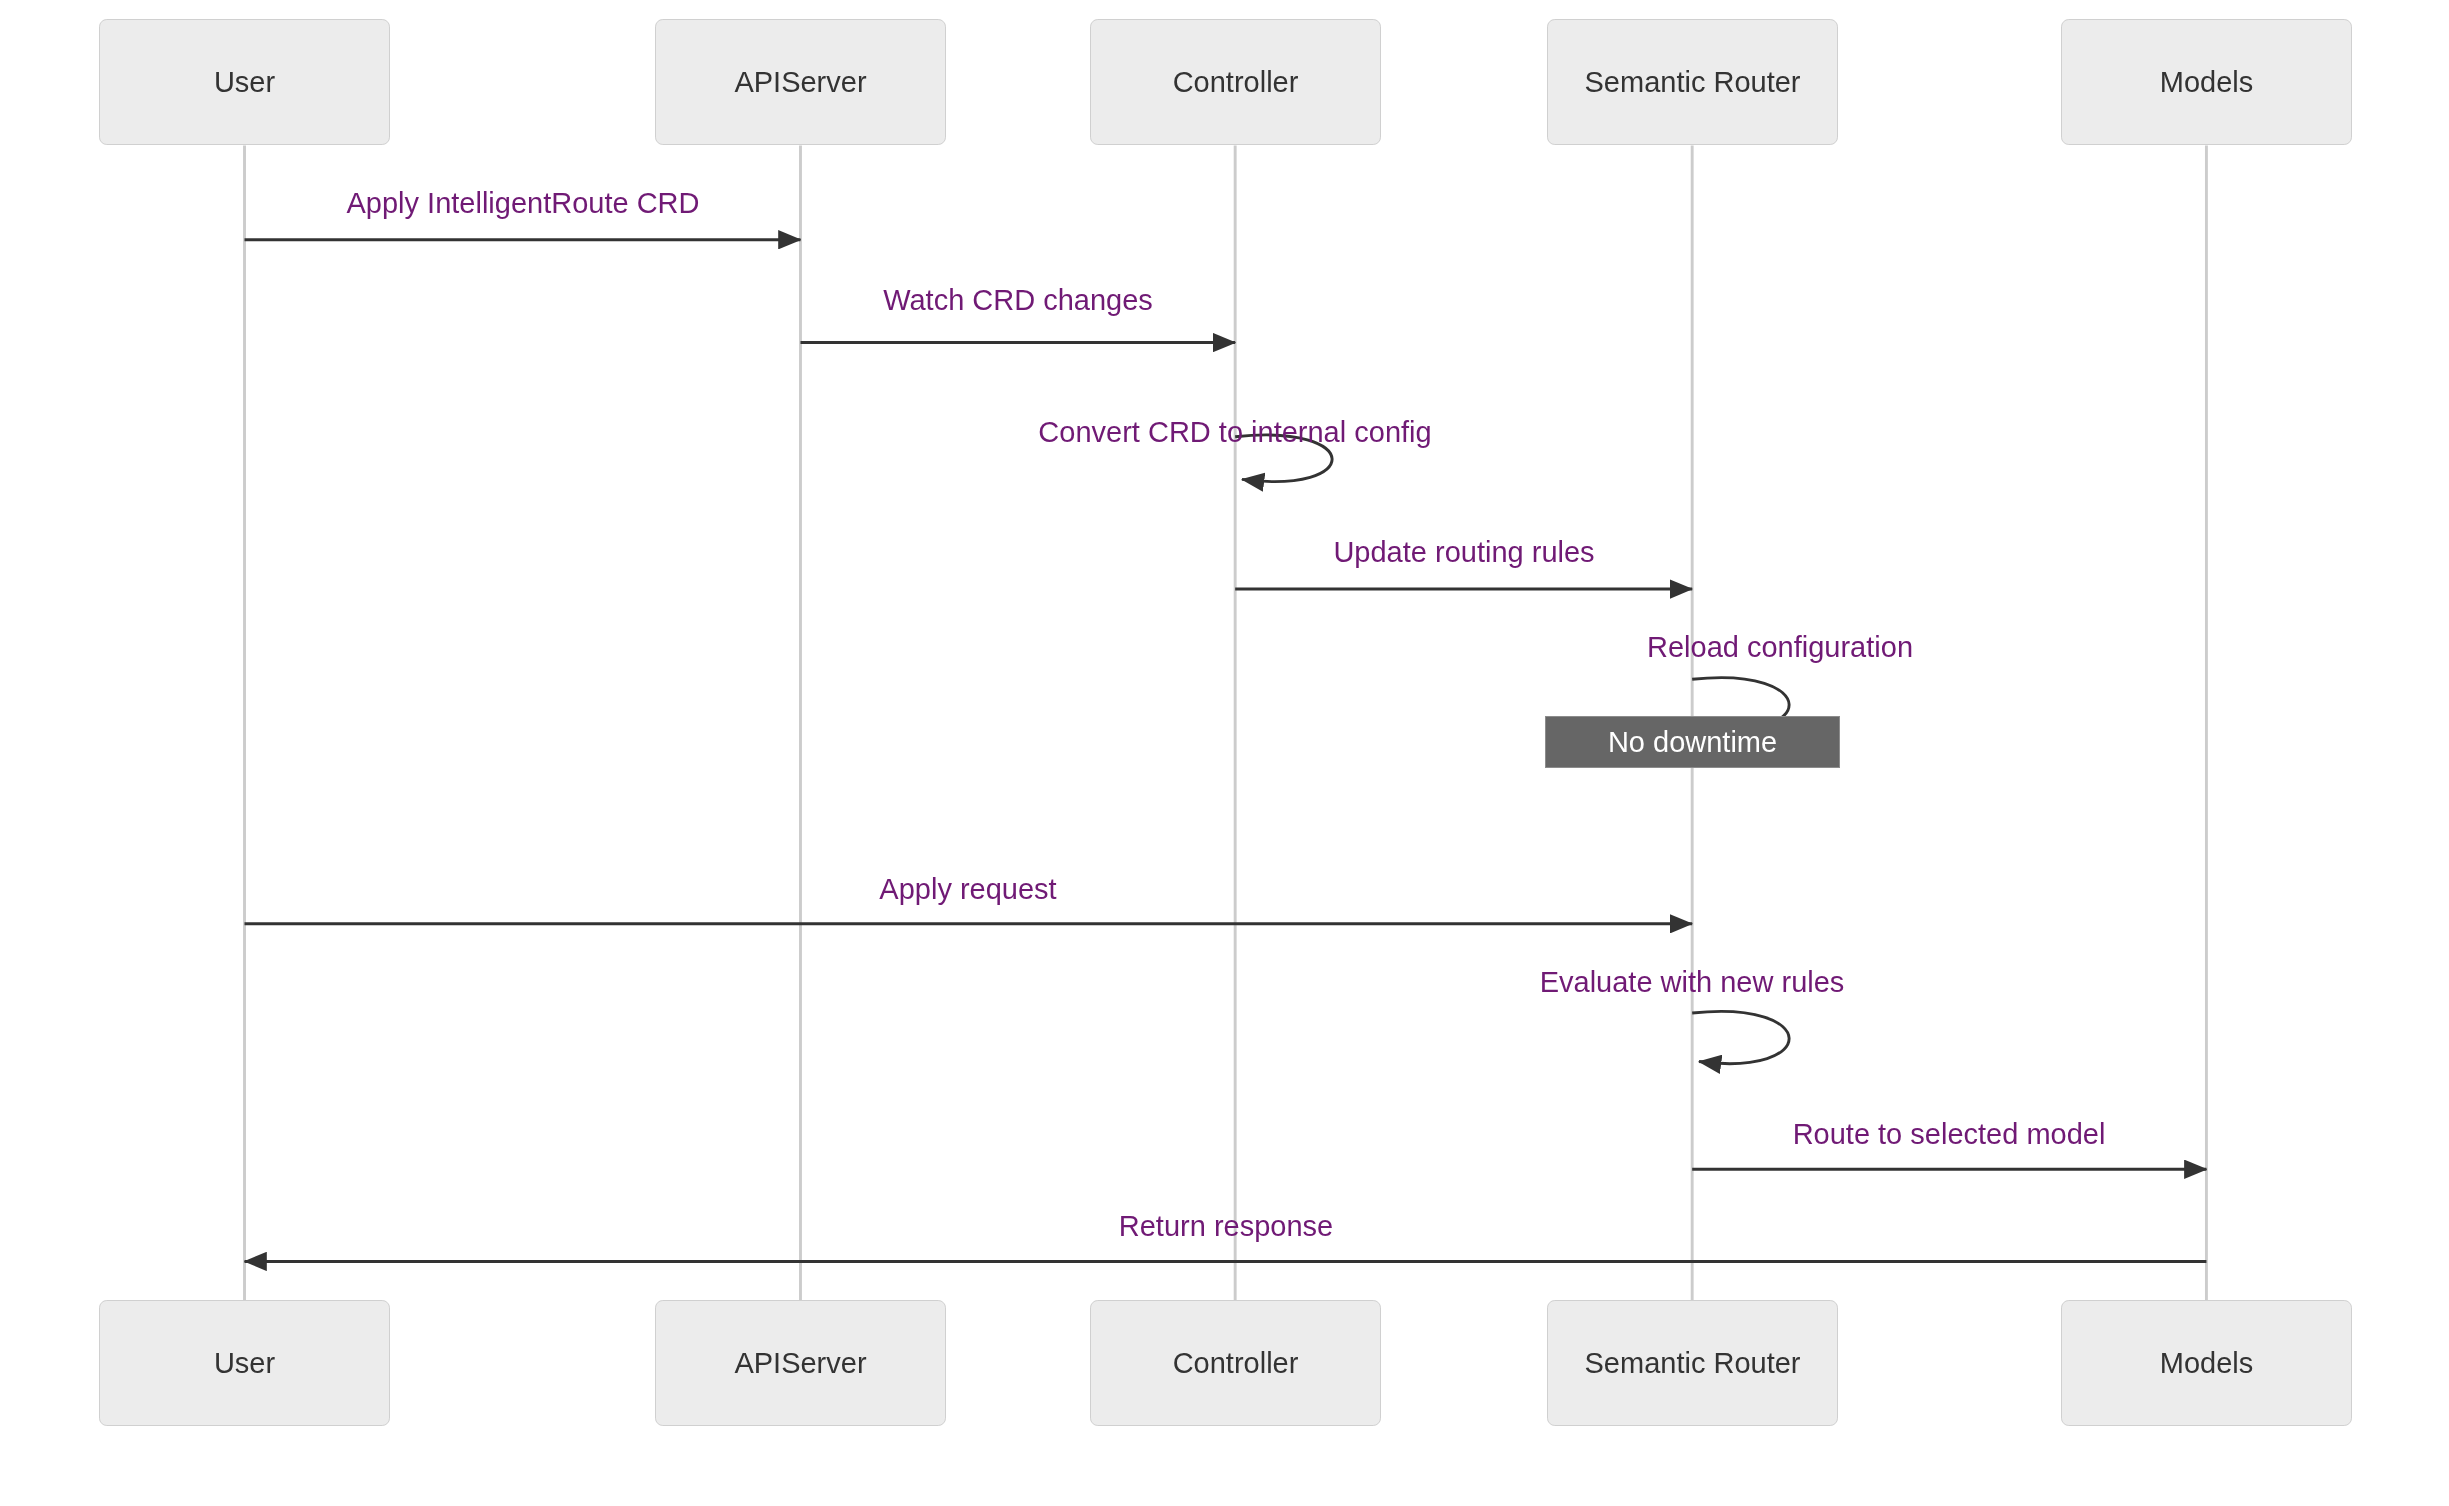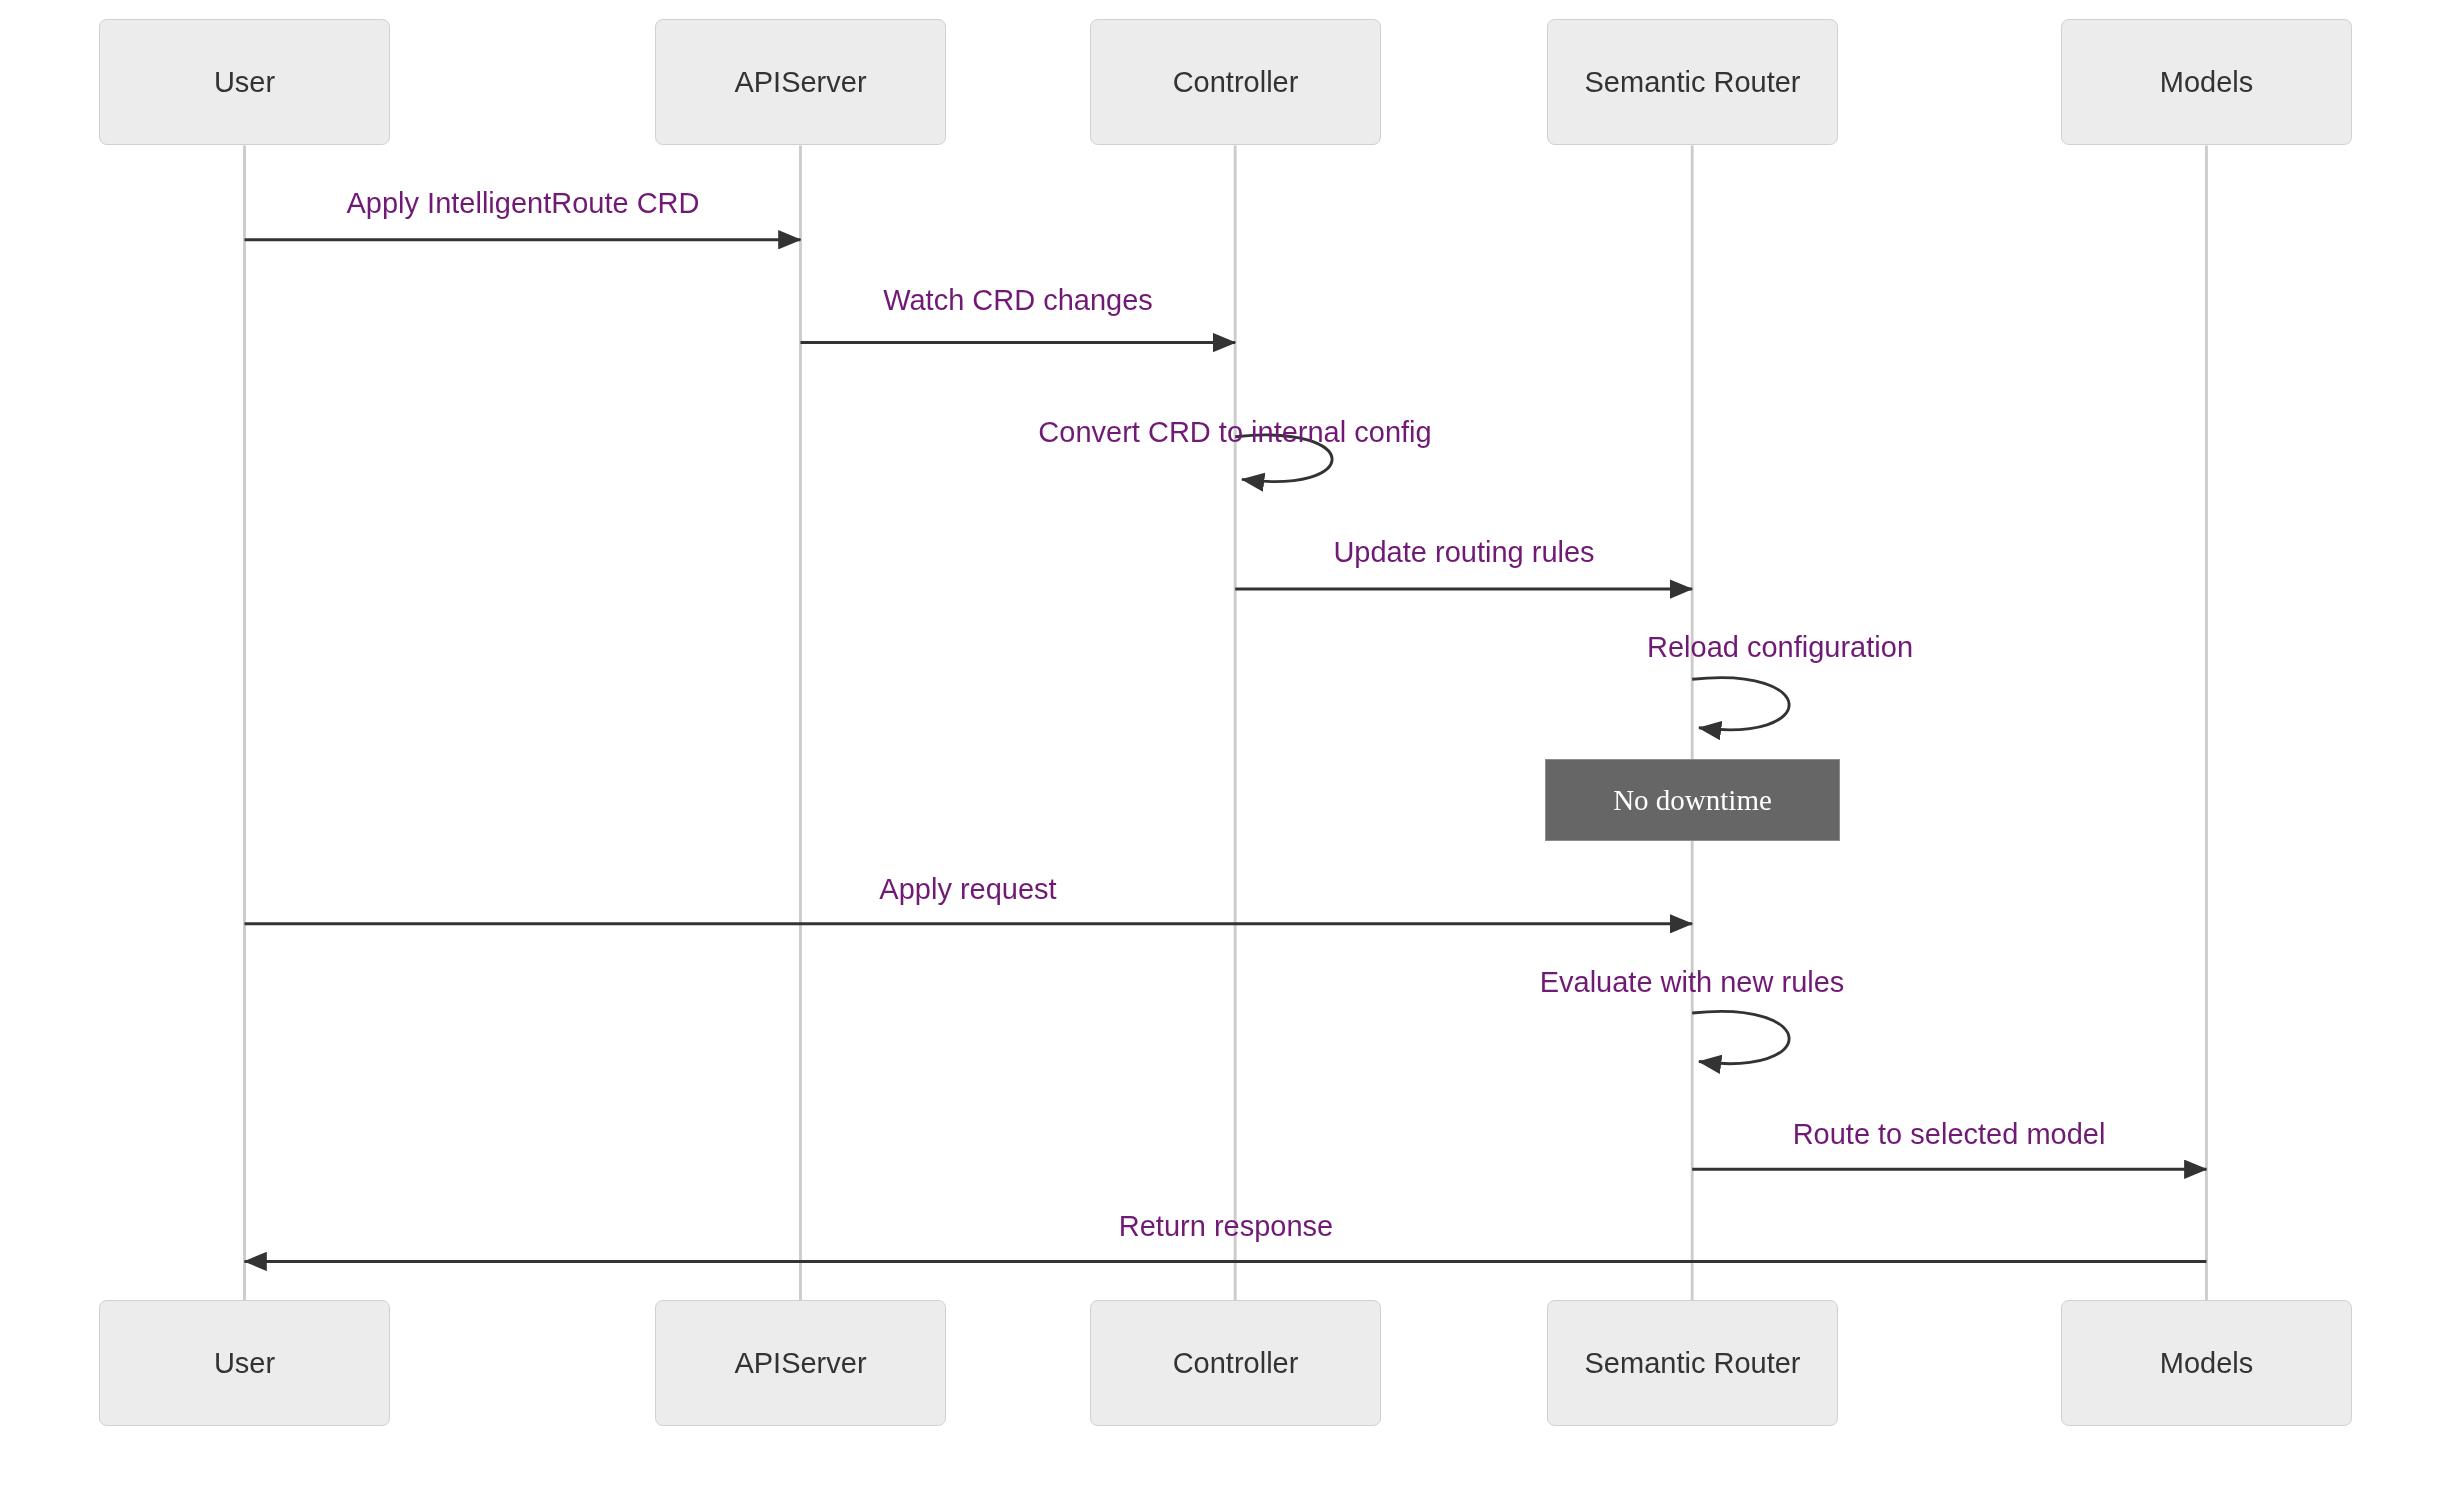--- a/index.html
+++ b/index.html
@@ -108,21 +108,21 @@
       <span>Semantic Router</span>
     </div>
     <div class="actor-box" style="left: 2061px; top: 1300px; width: 291px; height: 126px;">
       <span>Models</span>
     </div>
     <div class="msg-label" style="left: 523px; top: 187px;">Apply IntelligentRoute CRD</div>
     <div class="msg-label" style="left: 1018px; top: 284px; text-align: center;">Watch CRD changes</div>
     <div class="msg-label" style="left: 1235px; top: 385px; margin-top: 31px;">Convert CRD to internal config</div>
     <div class="msg-label" style="left: 1464px; top: 536px;">Update routing rules</div>
     <div class="msg-label" style="left: 1780px; top: 631px;">Reload configuration</div>
-    <div class="note-box" style="left: 1545px; top: 759px; width: 295px; height: 82px; font-family: Liberation Serif, serif;">
+    <div class="note-box" style="left: 1545px; top: 716px; width: 295px; height: 52px;">
       <span class="note-label">No downtime</span>
     </div>
     <div class="msg-label" style="left: 968px; top: 873px;">Apply request</div>
     <div class="msg-label" style="left: 1692px; top: 966px;">Evaluate with new rules</div>
     <div class="msg-label" style="left: 1949px; top: 1118px;">Route to selected model</div>
     <div class="msg-label" style="left: 1226px; top: 1210px;">Return response</div>
   </div>
 
 
 </body></html>

